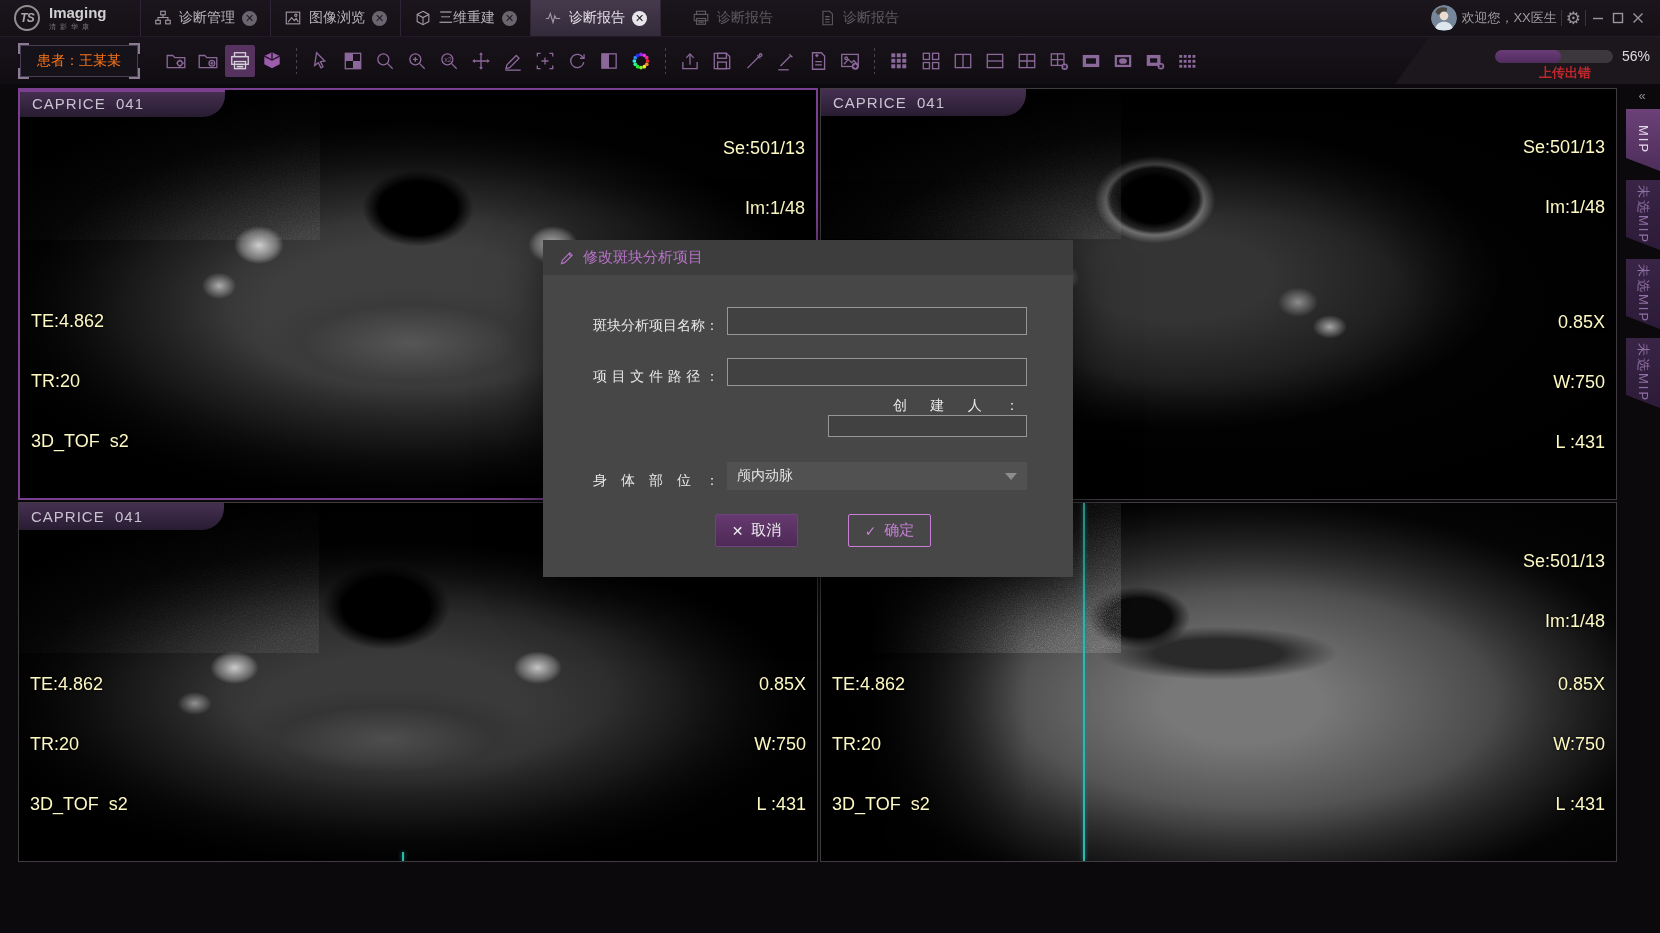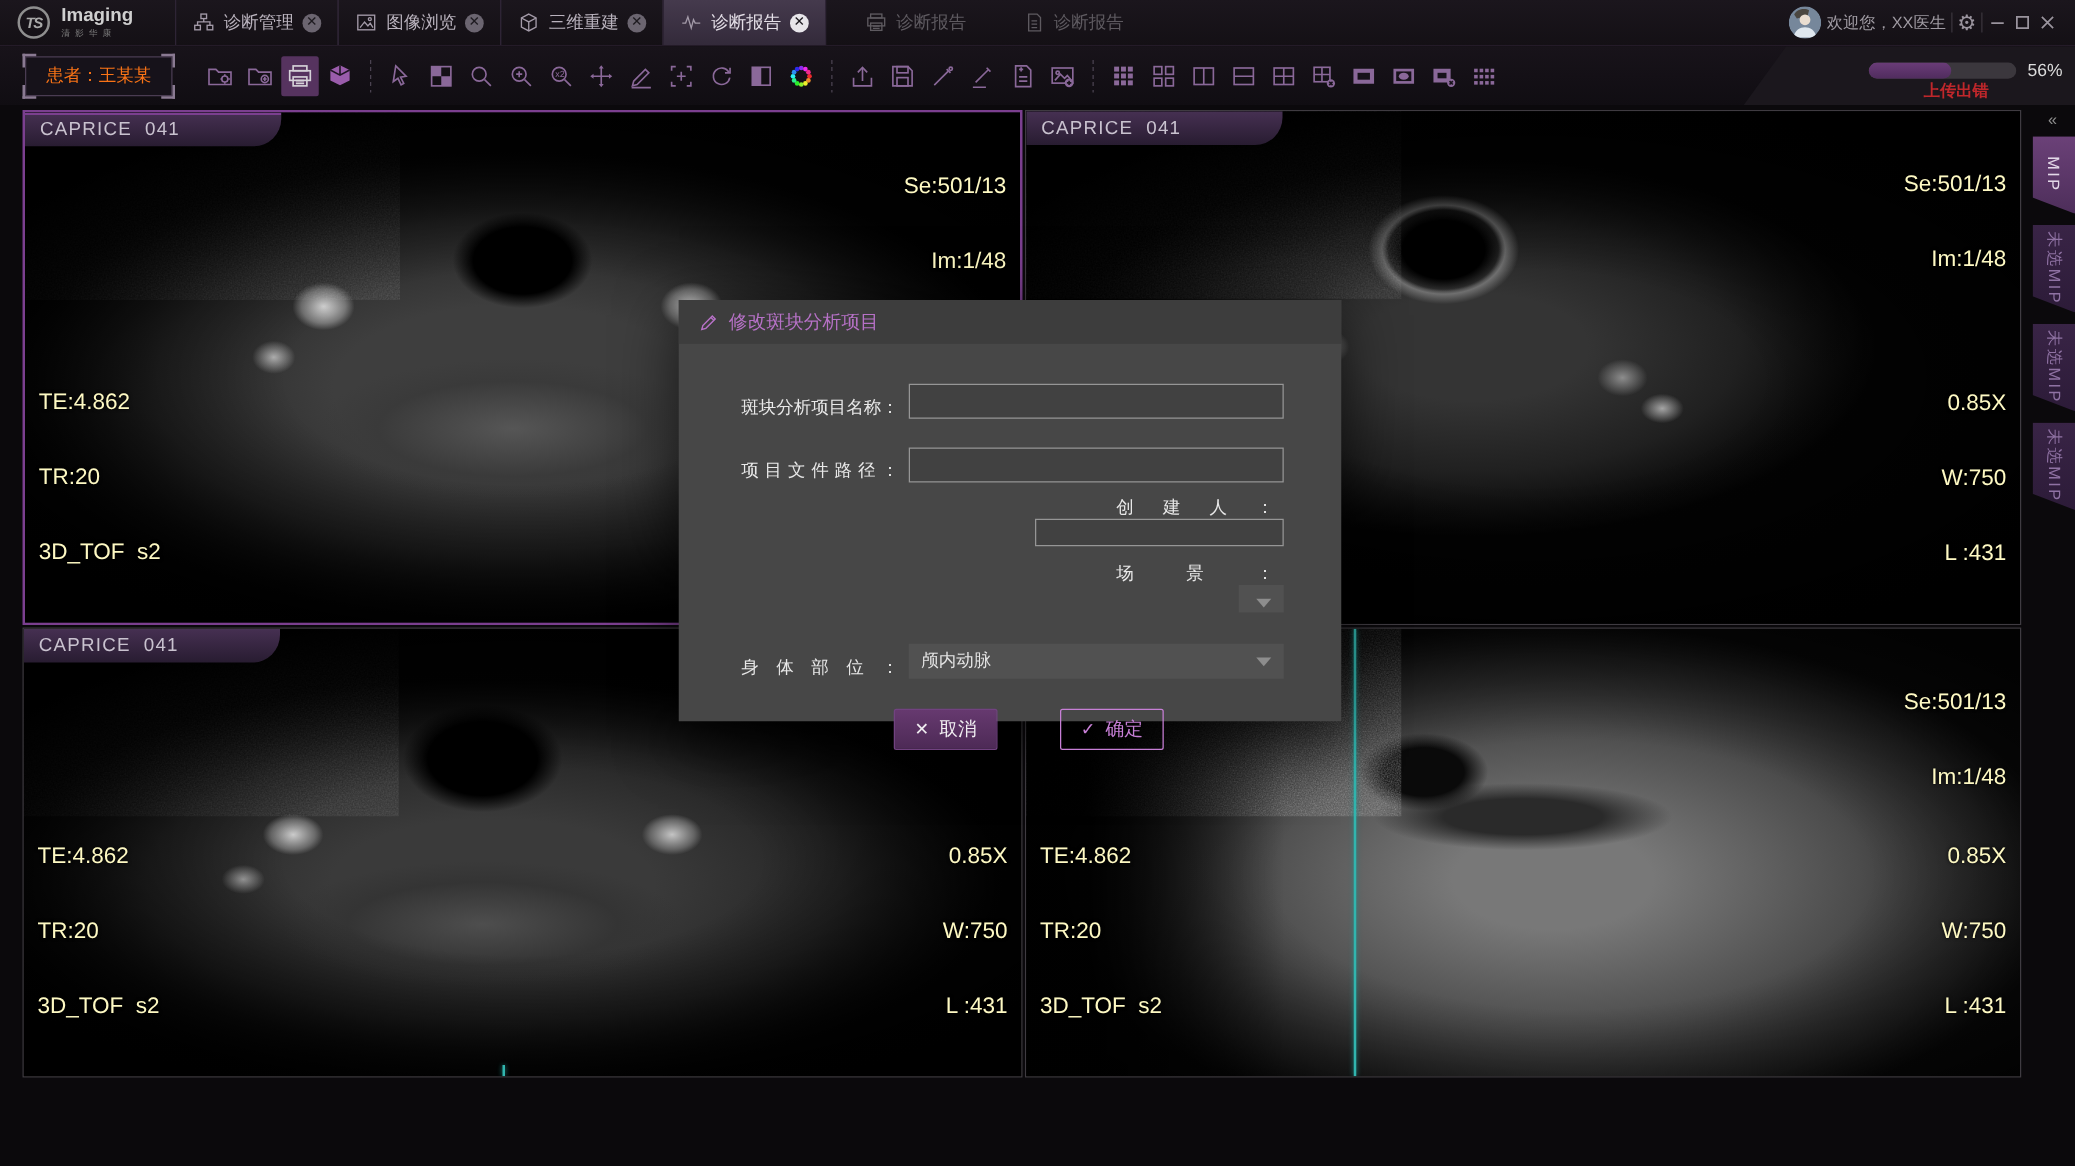--- a/index.html
+++ b/index.html
@@ -652,27 +652,20 @@
         <input class="f-input" value="" style="">
       </div>
       <div class="f-row">
         <span class="f-label">项目文件路径：</span>
         <input class="f-input" value="" style="">
       </div>
       <div class="f-row gap">
         <span class="f-label">创建人：</span>
         <input class="f-input" value="" style="">
       </div>
-      <div class="f-row gap">
-        <span class="f-label">场景：</span>
-        <div class="f-select">
-          <span></span>
-          <span class="chev"></span>
-        </div>
-      </div>
       <div class="f-row">
         <span class="f-label">身体部位：</span>
         <div class="f-select">
           <span>颅内动脉</span>
           <span class="chev"></span>
         </div>
       </div>
       <div class="btn-row">
         <div class="btn btn-cancel">
           <span class="b-ic">✕</span>

